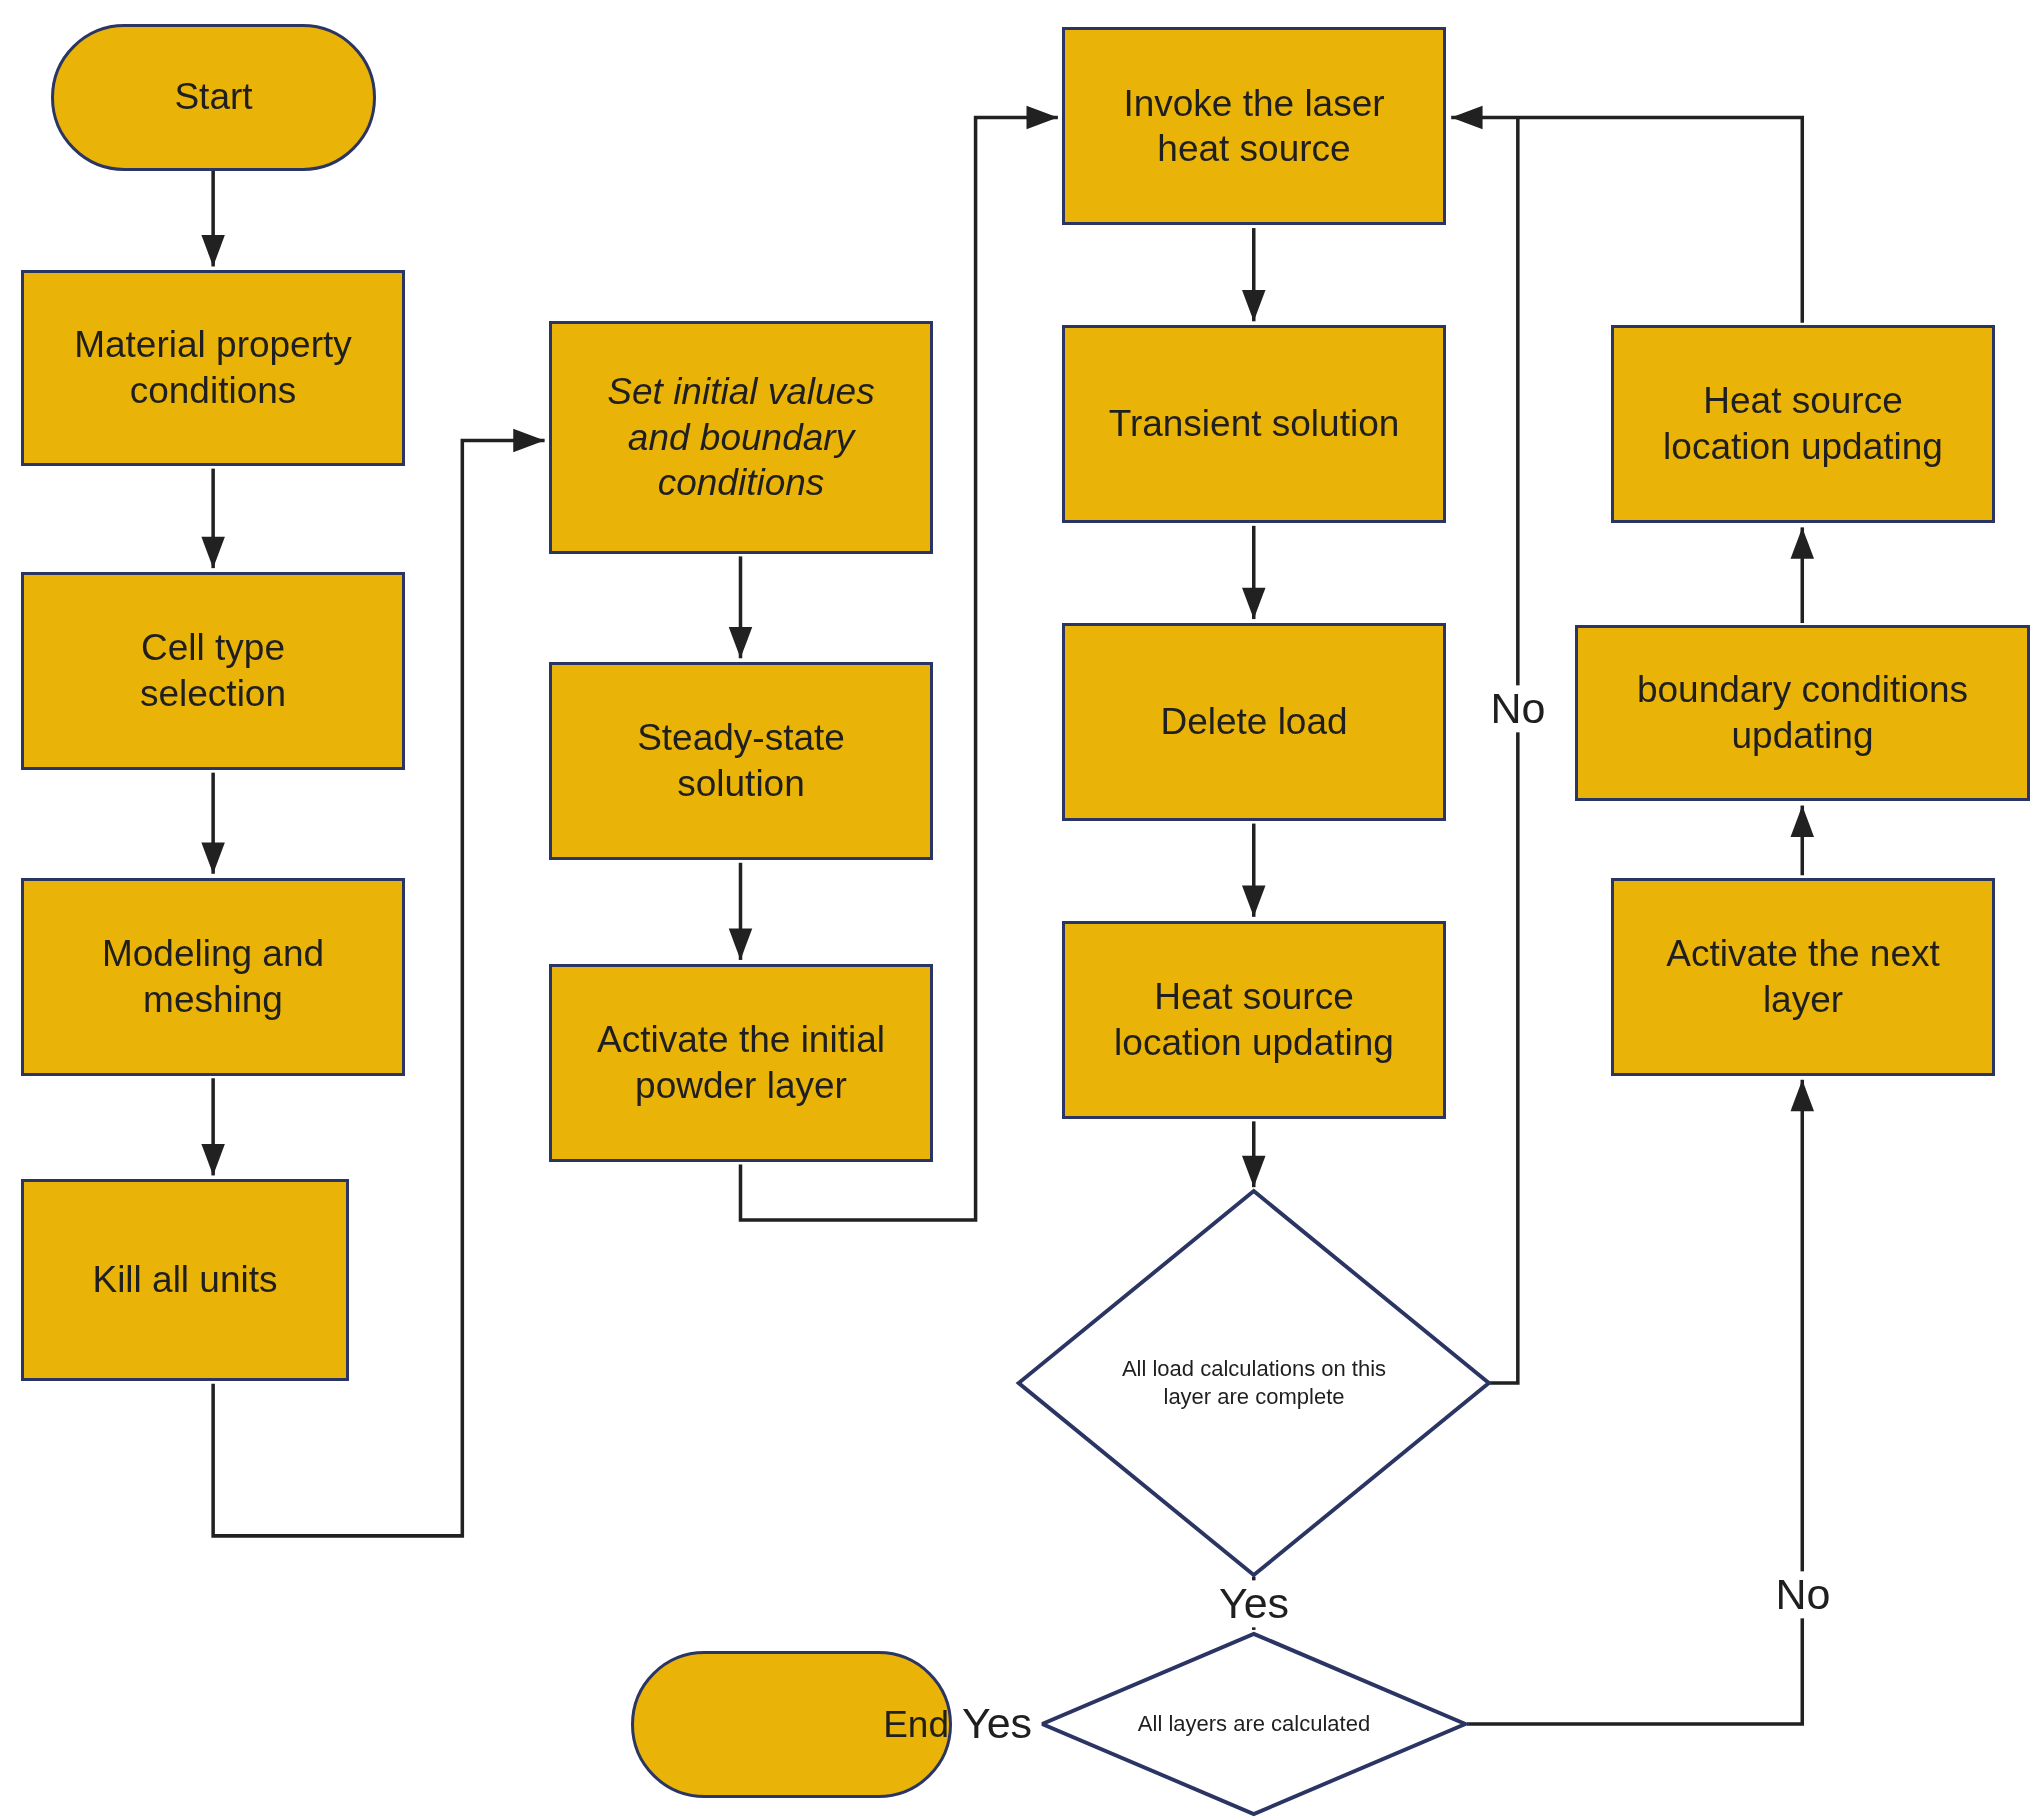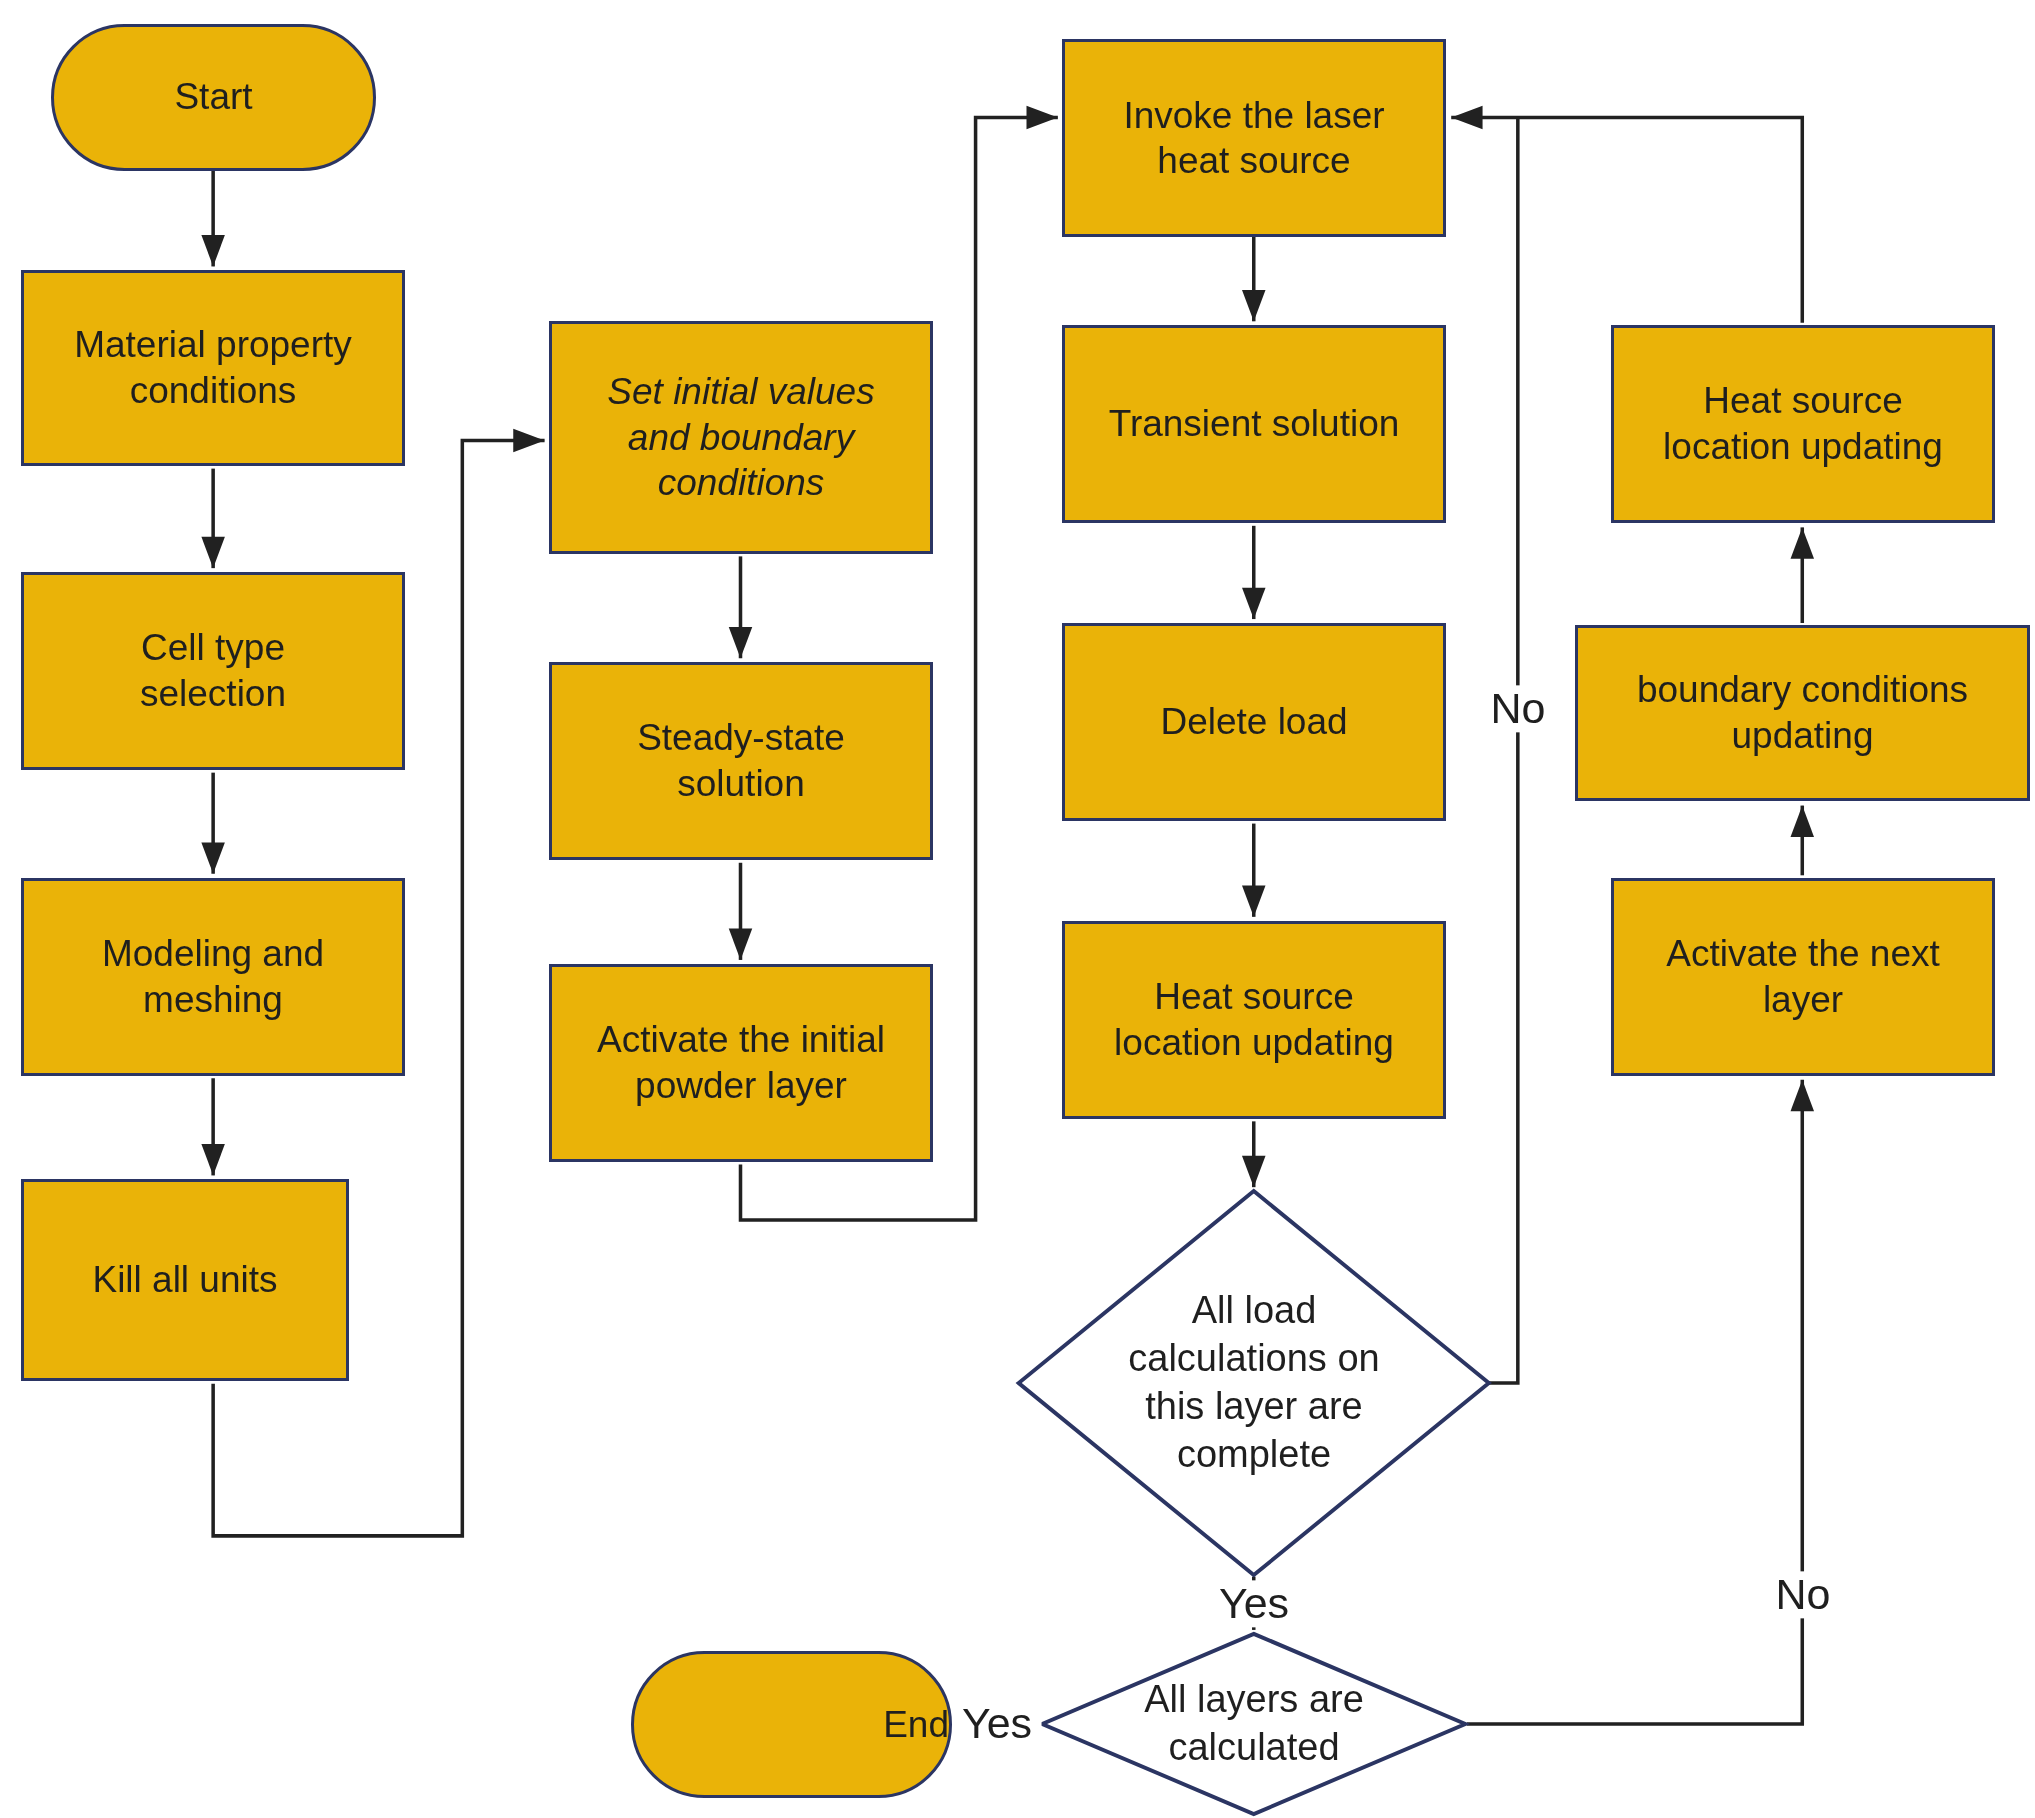--- a/index.html
+++ b/index.html
@@ -29,21 +29,21 @@
     display:flex;align-items:center;justify-content:center;
     text-align:center;
     font-size:37px;line-height:1.24;
   }
   .terminator{border-radius:74px;}
   .node .inner{display:block;}
   .diamond-text{
     position:absolute;
     transform:translate(-50%,-50%);
     text-align:center;
-    font-size:38px;line-height:1.26;
+    font-size:22px;line-height:1.26;
   }
   .edge-label{
     position:absolute;
     transform:translate(-50%,-50%);
     background:var(--bg);
     padding:0 9.4px;
     font-size:43px;line-height:1.1;
     text-align:center;
   }
 </style>
@@ -118,21 +118,21 @@
   </div>
 
   <div class="node" style="left:549px;top:662px;width:384px;height:198px;">
     <span class="inner" style="width:259px;">Steady-state solution</span>
   </div>
 
   <div class="node" style="left:549px;top:964px;width:384px;height:198px;">
     <span class="inner" style="width:329px;">Activate the initial powder layer</span>
   </div>
 
-  <div class="node" style="left:1062px;top:27.4px;width:384px;height:198px;margin-top:12px;">
+  <div class="node" style="left:1062px;top:27.4px;width:384px;height:198px;">
     <span class="inner" style="width:313px;">Invoke the laser heat source</span>
   </div>
 
   <div class="node" style="left:1062px;top:325px;width:384px;height:198px;">
     <span class="inner" style="width:345px;">Transient solution</span>
   </div>
 
   <div class="node" style="left:1062px;top:623px;width:384px;height:198px;">
     <span class="inner">Delete load</span>
   </div>

